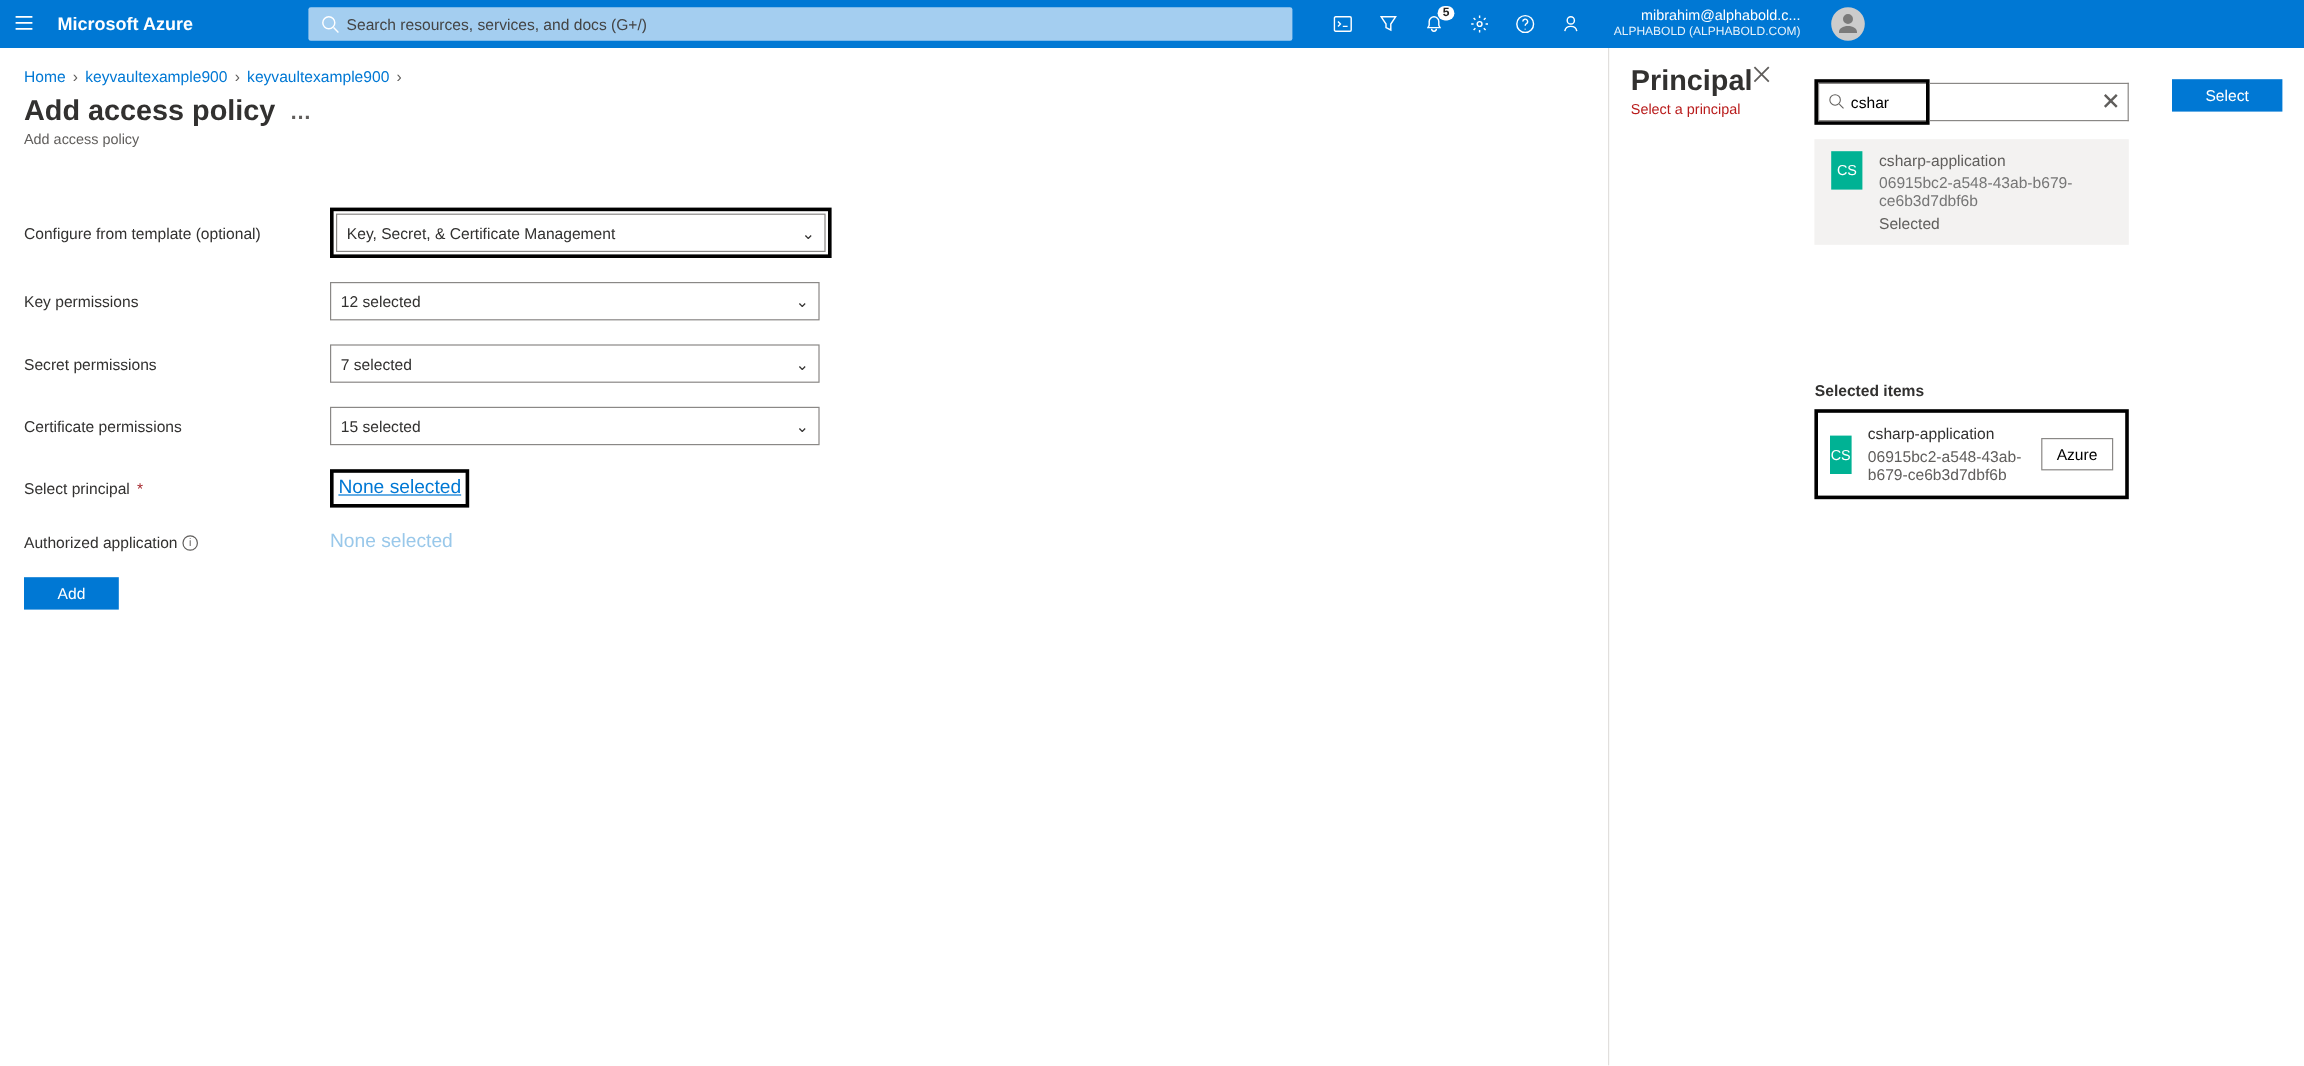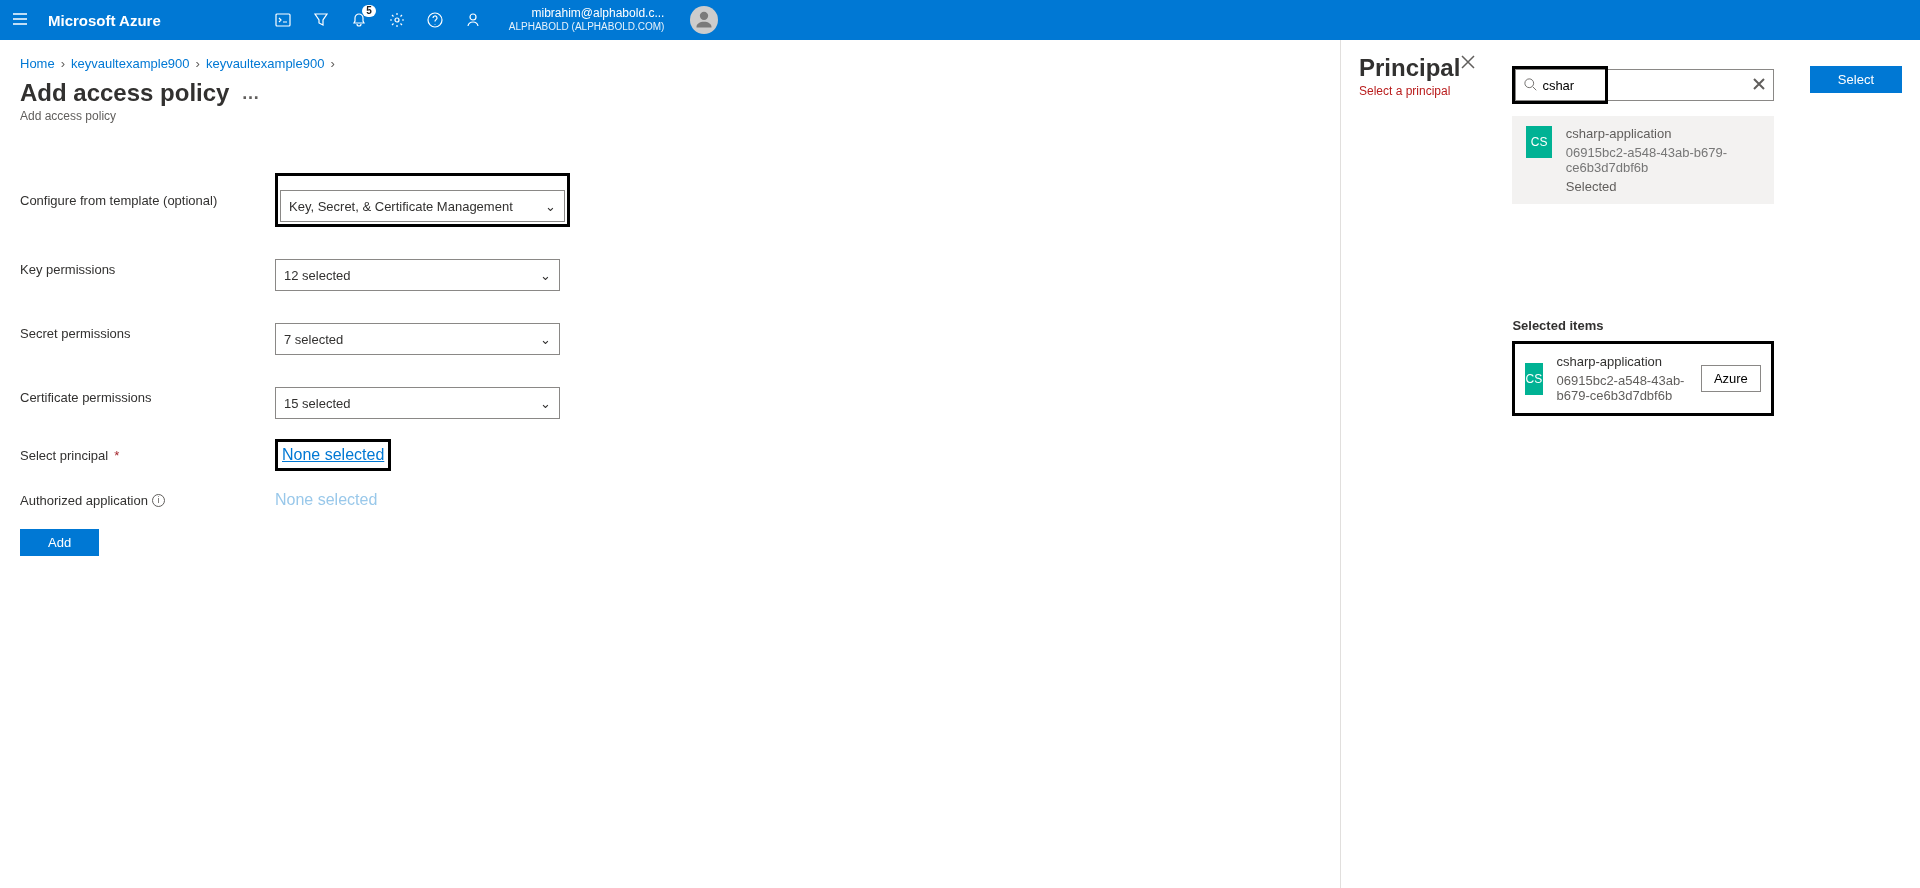--- a/index.html
+++ b/index.html
@@ -38,22 +38,22 @@
   .chev {color:#605e5c;}
   h2.title { font-size: 24px; font-weight: 600; margin-top: 4px; display:flex; align-items:center; gap:12px;}
   .ellipsis{font-size:18px;color:#605e5c;}
   .subtitle { color: #605e5c; font-size: 12px; margin-top: 2px; margin-bottom: 50px;}
 
   .form-row { display:flex; align-items:center; margin-bottom: 20px;}
   .form-label { width: 255px; font-size: 13px; display:flex; align-items:center; gap:4px;}
   .info-icon {display:inline-flex;border:1px solid #605e5c;border-radius:50%;width:13px;height:13px;align-items:center;justify-content:center;font-size:9px;color:#605e5c;}
   .req { color:#a4262c; margin-left:2px;}
   .dropdown {
-    width: 285px; height: 32px; border: 1px solid #8a8886; padding: 0 28px 0 8px;
-    display:flex; align-items:center; font-size:13px; position:relative; background:#fff;margin-top:12px;
+    width: 408px; height: 32px; border: 1px solid #8a8886; padding: 0 28px 0 8px;
+    display:flex; align-items:center; font-size:13px; position:relative; background:#fff;
   }
   .dropdown .chev-down{position:absolute; right:8px;}
   .link { color:#0078d4; font-size:16px; }
   .link.disabled { color:#99c8ea; }
   .highlight-box{border:3px solid #000; padding:4px;}
   .highlight-wrap-template{display:inline-block;border:3px solid #000;padding:2px;}
   .btn-primary{
     background:#0078d4;color:#fff;border:none;padding:6px 28px;font-size:13px;cursor:pointer;
   }
 
@@ -101,20 +101,27 @@
 </head>
 <body>
 
 <div class="header">
   <span class="hamburger-icon">
     <svg viewBox="0 0 16 16">
         <path d="M1 3h14M1 8h14M1 13h14" stroke="#fff" stroke-width="1.5"></path>
       </svg>
   </span>
   <span class="brand">Microsoft Azure</span>
+  <div class="search-wrap">
+    <svg class="icon-line" viewBox="0 0 16 16">
+        <circle cx="7" cy="7" r="5"></circle>
+        <path d="M11 11l4 4"></path>
+      </svg>
+    <input placeholder="Search resources, services, and docs (G+/)" style="">
+  </div>
   <div class="header-icons">
     <span class="header-icon">
       <svg viewBox="0 0 16 16" class="icon-line">
           <rect x="1" y="2" width="14" height="12" rx="1"></rect>
           <path d="M4 6l2 2-2 2M8 10h4"></path>
         </svg>
     </span>
     <span class="header-icon">
       <svg viewBox="0 0 16 16" class="icon-line">
           <path d="M2 2h12l-4 6v5l-4-2V8z"></path>

